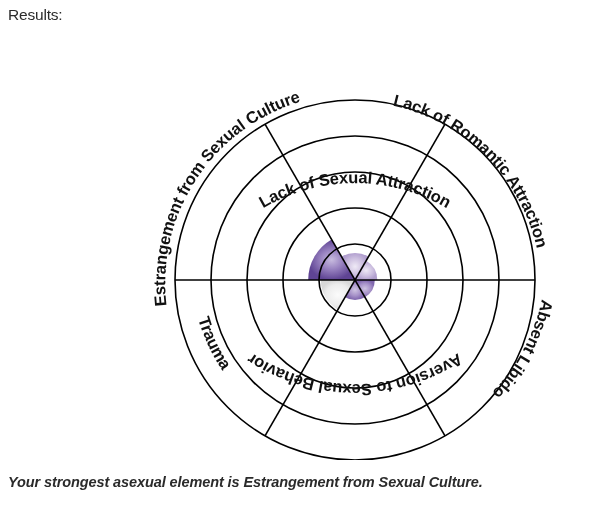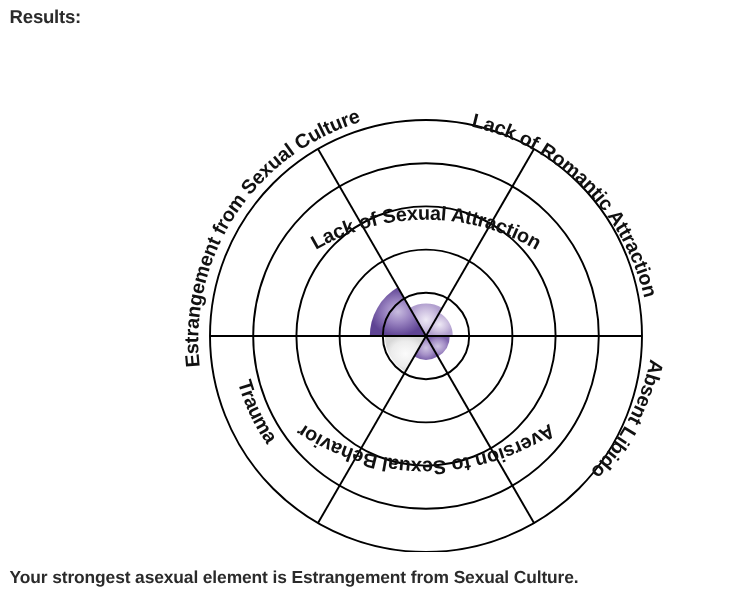--- a/index.html
+++ b/index.html
@@ -13,21 +13,21 @@
     position: relative;
     font-family: "Liberation Sans", sans-serif;
     color: #262626;
     overflow: hidden;
   }
   #results-title {
     position: absolute;
     left: 8px;
     top: 6px;
     font-size: 15.5px;
-    font-weight: bold;
+    font-weight: normal;
     letter-spacing: -0.2px;
     color: #2b2b2b;
   }
   #chart-wrap {
     position: absolute;
     left: 0px;
     top: 30px;
     width: 612px;
     height: 430px;
   }
@@ -53,20 +53,21 @@
     letter-spacing: -0.2px;
   }
   #summary-caption {
     position: absolute;
     left: 8px;
     top: 474px;
     font-size: 14.5px;
     font-weight: bold;
     letter-spacing: -0.1px;
     color: #2b2b2b;
+    font-style: italic;
   }
 </style>
 </head>
 <body>
 
 <div id="results-title">Results:</div>
 
 <div id="chart-wrap">
   <svg id="radar-svg" viewBox="0 0 612 430" xmlns="http://www.w3.org/2000/svg">
 

